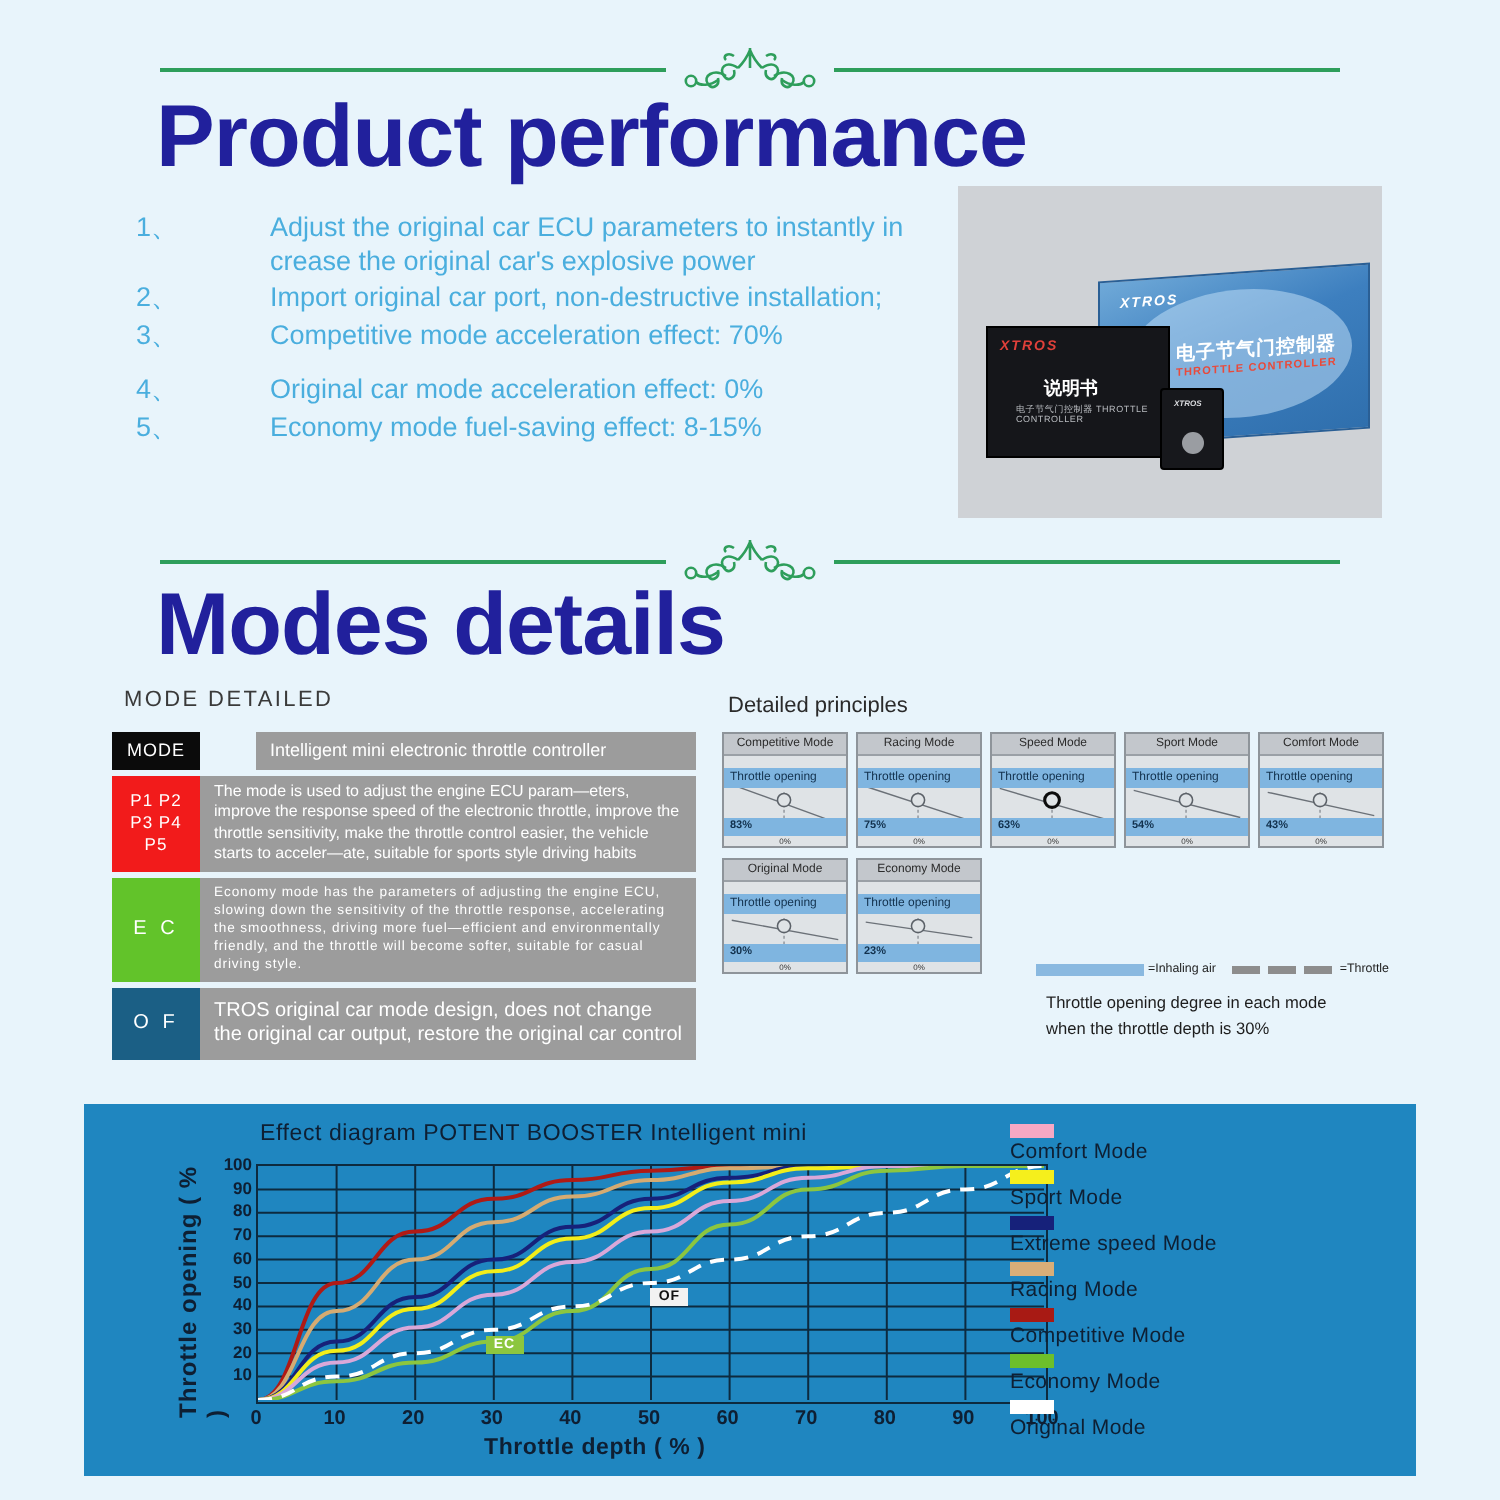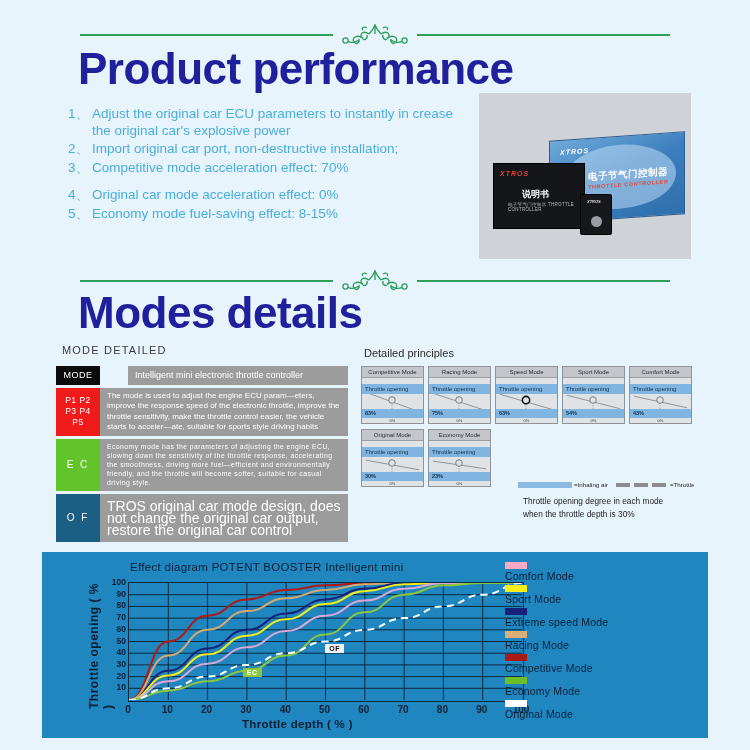--- a/index.html
+++ b/index.html
@@ -30,21 +30,21 @@
   
   #feature-list { position: absolute; left: 68px; top: 106px; width: 400px; }
   .feat {
     display: flex;
     color: #4aaede;
     font-size: 13.5px;
     line-height: 16.5px;
     margin-bottom: 2px;
   }
   .feat .num { width: 24px; flex: 0 0 24px; text-align: right; padding-right: 6px; }
-  .feat .txt { flex: 1 1 auto; }
+  .feat .txt { flex: 1 1 auto; margin-left: 43px; }
   .feat.gap { margin-top: 11px; }
 
   
   #product-photo {
     position: absolute; left: 479px; top: 93px; width: 212px; height: 166px;
     background: #cfd2d6;
     overflow: hidden;
   }
   .pp-box {
     position: absolute; left: 70px; top: 43px; width: 136px; height: 83px;
@@ -110,21 +110,21 @@
   .mrow .body {
     flex: 1 1 auto; background: #9c9c9c; color: #fff;
     padding: 3px 7px; font-size: 8px; line-height: 10.5px;
   }
   .tag.mode    { background: #0b0b0b; font-size: 9px; }
   .tag.p-group { background: #f21b1b; font-size: 8.5px; line-height: 11px; }
   .tag.ec      { background: #62c32a; font-size: 10px; letter-spacing: 2px; }
   .tag.of      { background: #1b5f85; font-size: 10px; letter-spacing: 2px; }
   .body.head   { font-size: 9px; padding-top: 4px; padding-bottom: 4px; margin-left: 28px; }
   .body.small  { font-size: 6.8px; line-height: 9.2px; letter-spacing: .45px; }
-  .body.of-b   { font-size: 14px; line-height: 12px; padding-top: 6px; padding-bottom: 6px; }
+  .body.of-b   { font-size: 10px; line-height: 12px; padding-top: 6px; padding-bottom: 6px; }
 
   
   #principles-label {
     position: absolute; left: 364px; top: 347px; font-size: 11px; color: #2a2a2a;
   }
   .mode-card {
     position: absolute; width: 63px; height: 58px;
     background: #c9cdd1; border: 1px solid #8e949a;
     font-size: 5px; color: #1a2a3a; overflow: hidden;
   }

